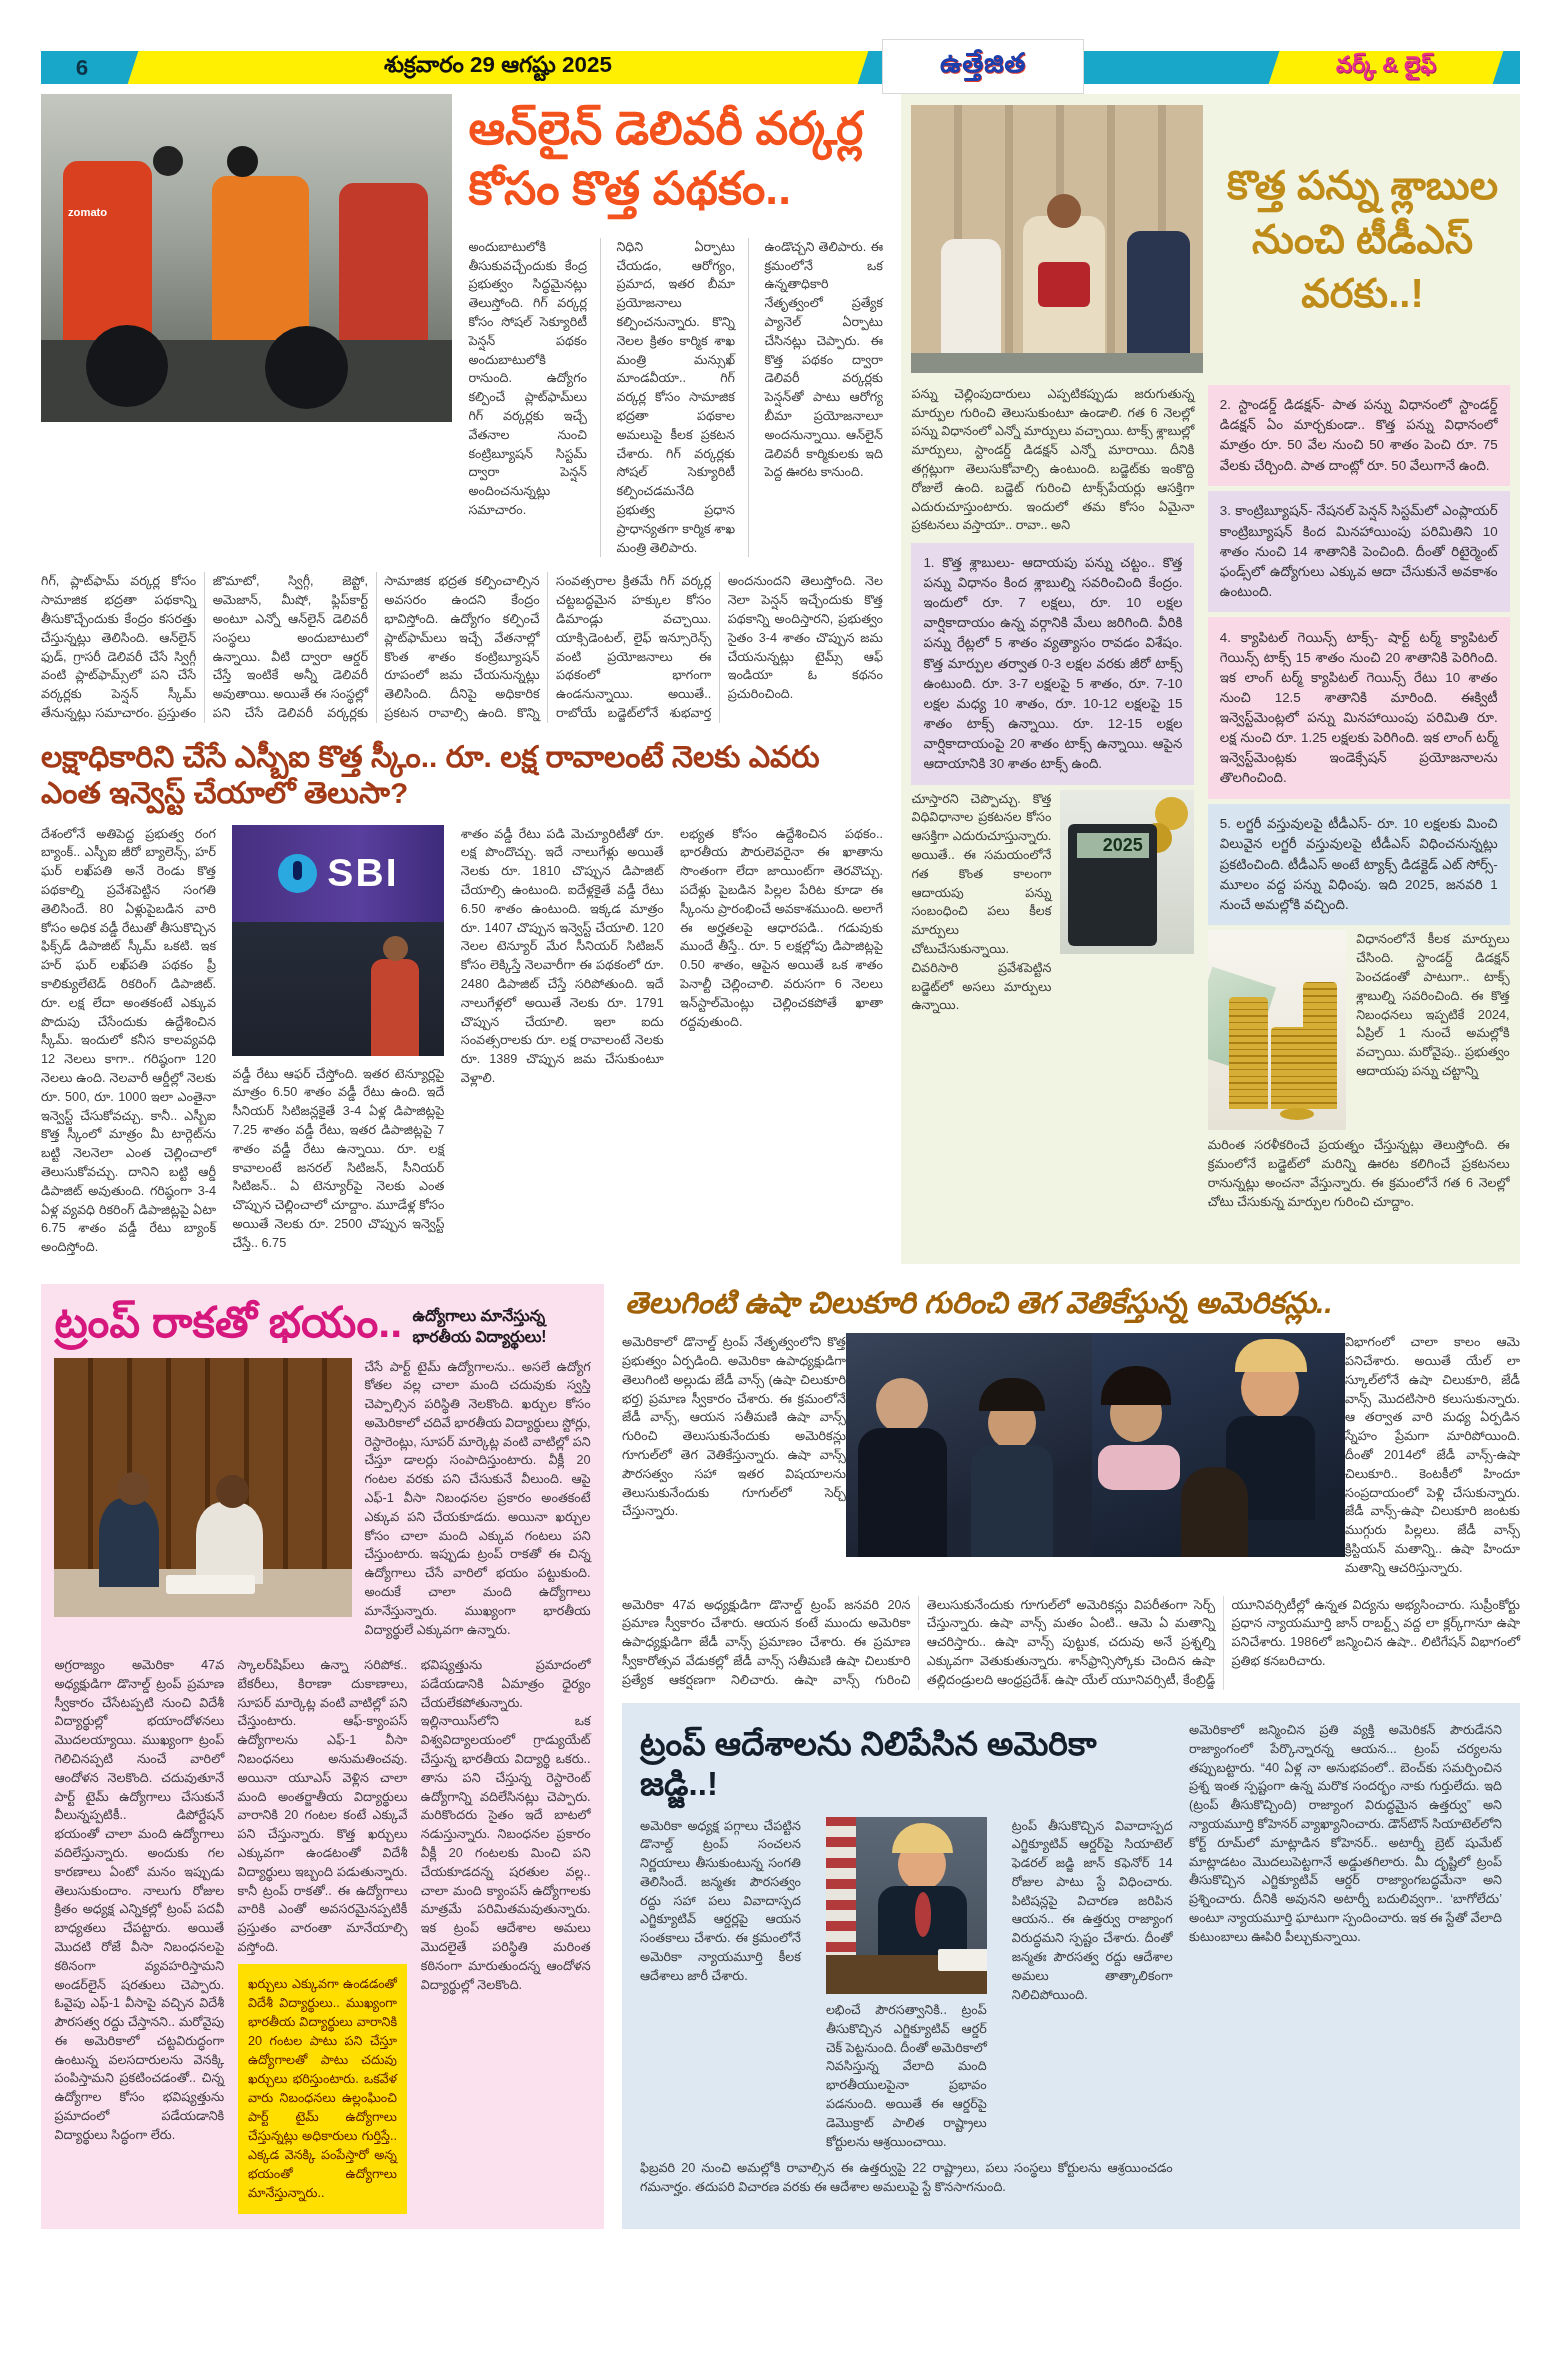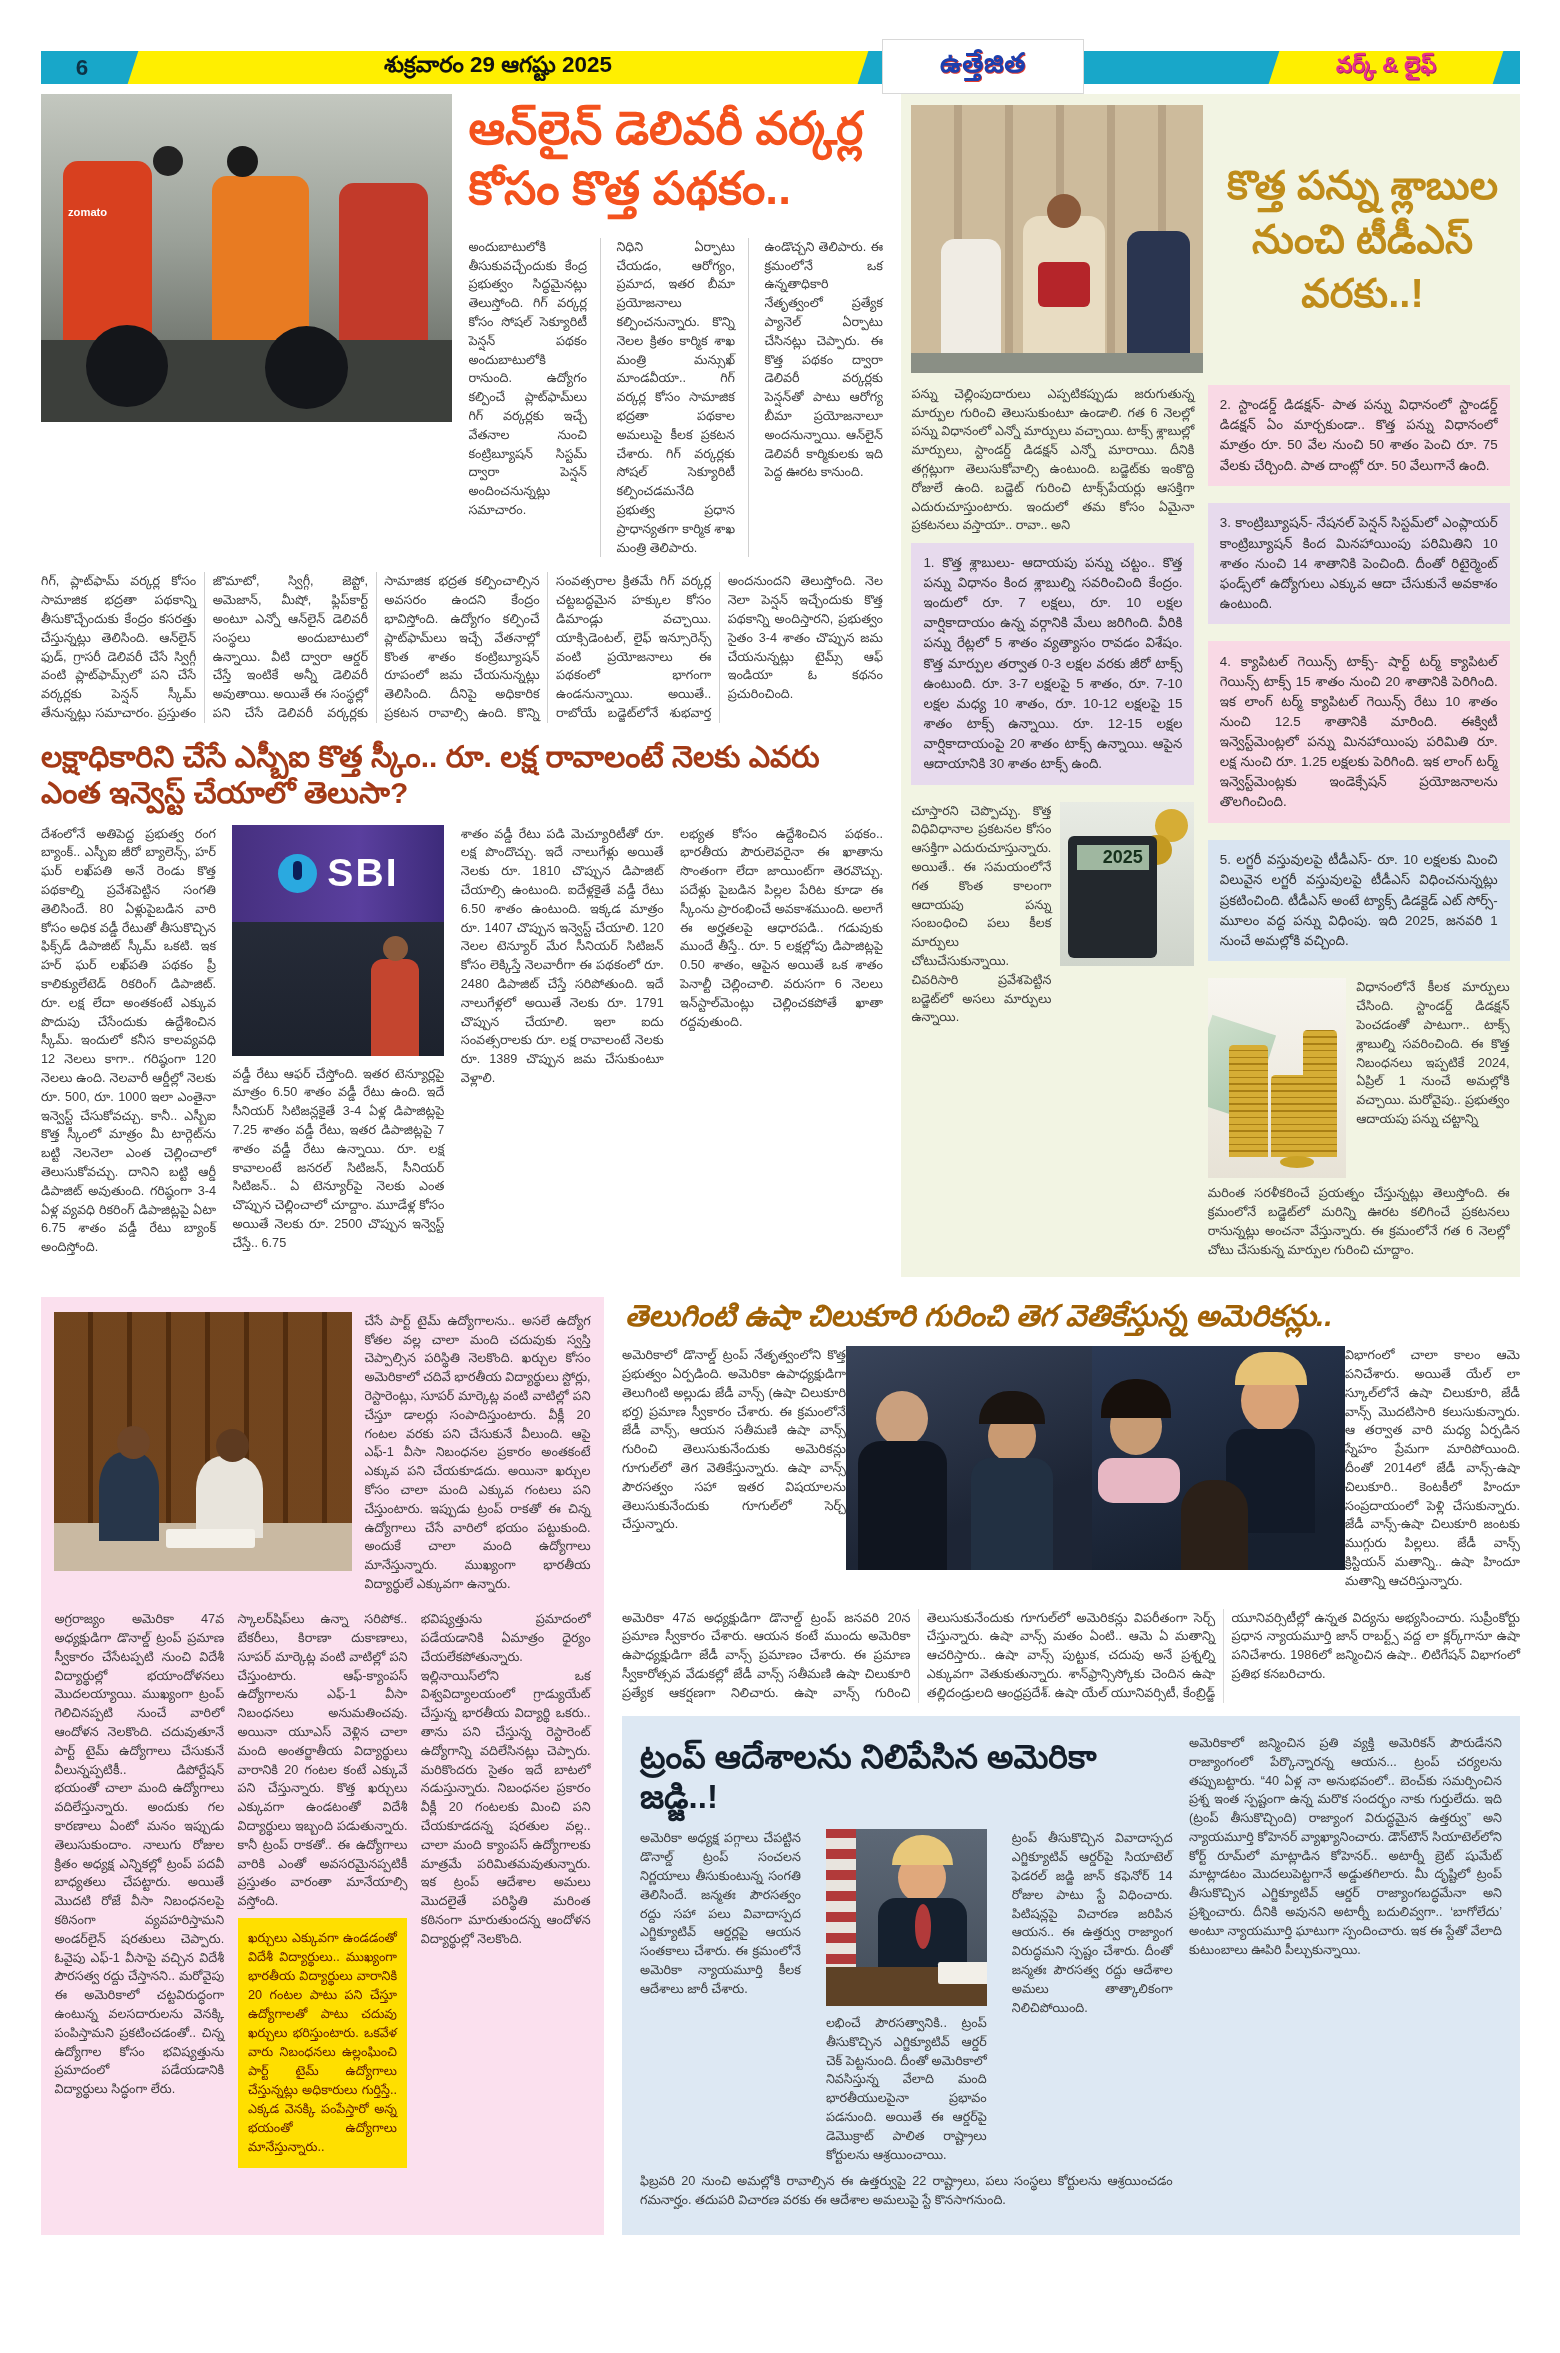--- a/index.html
+++ b/index.html
@@ -47,21 +47,21 @@
 
   
   .tax-top{display:flex;gap:12px;}
   .ph-minister{width:292px;height:268px;background:
      repeating-linear-gradient(90deg,#cdbb9c 0 43px,#b7a386 43px 51px),linear-gradient(#d6c6aa,#c0ae90);}
   .tax-headwrap{flex:1;display:flex;align-items:center;justify-content:center;}
   .hl-gold{font-size:40px;line-height:1.35;font-weight:bold;color:#bf8c1a;text-align:center;margin:0;padding:0 4.5px;}
   .tax-cols{display:flex;gap:13.4px;margin-top:12px;}
   .tax-left{width:283px;}
   .tax-right{flex:1;}
-  .taxbox{padding:10.4px 12px;font-size:13.4px;line-height:1.5;color:#333;text-align:justify;margin-bottom:17px;}
+  .taxbox{padding:10.4px 12px;font-size:13.4px;line-height:1.5;color:#333;text-align:justify;margin-bottom:5px;}
   .taxbox.lav{background:#e7daed;}
   .taxbox.pink{background:#f9d9e5;}
   .taxbox.blue{background:#d9e4f1;}
   .tax-mid-row{display:flex;gap:9px;margin-top:4.5px;}
   .tax-mid-small{flex:1;}
   .ph-calc{width:134px;height:164px;background:linear-gradient(#e8ebe4,#cfd4cb);}
   .calc-body{position:absolute;left:7.5px;top:34px;width:89px;height:122px;background:#23282d;border-radius:6px;}
   .calc-disp{position:absolute;left:16.4px;top:43px;width:72px;height:25px;background:#9fb7a0;color:#15301c;
              font-size:18px;font-weight:bold;display:flex;align-items:center;justify-content:flex-end;padding-right:6px;}
   .coin-row{display:flex;gap:10.4px;margin-top:3px;}
@@ -241,20 +241,24 @@
           </div>
           <p class="tax-bottom">మరింత సరళీకరించే ప్రయత్నం చేస్తున్నట్లు తెలుస్తోంది. ఈ క్రమంలోనే బడ్జెట్‌లో మరిన్ని ఊరట కలిగించే ప్రకటనలు రానున్నట్లు అంచనా వేస్తున్నారు. ఈ క్రమంలోనే గత 6 నెలల్లో చోటు చేసుకున్న మార్పుల గురించి చూద్దాం.</p>
         </div>
       </div>
     </section>
   </div>
 
   <div class="row bottom-row">
 
     <section class="art-fear">
+      <div class="fear-head">
+        <h2 class="hl-magenta">ట్రంప్ రాకతో భయం..</h2>
+        <div class="fear-sub">ఉద్యోగాలు మానేస్తున్న భారతీయ విద్యార్థులు!</div>
+      </div>
       <div class="fear-top">
         <div class="photo ph-library">
           <div class="lib-table"></div>
           <div class="b" style="left:45px;bottom:30px;width:60px;height:89px;background:#27364a;border-radius:40% 40% 0 0;"></div>
           <div class="b" style="left:63px;bottom:112px;width:33px;height:33px;background:#6d4528;"></div>
           <div class="b" style="left:142px;bottom:33px;width:67px;height:82px;background:#e8e4dc;border-radius:40% 40% 0 0;"></div>
           <div class="b" style="left:162px;bottom:109px;width:33px;height:33px;background:#5d3a20;"></div>
           <div class="b" style="left:112px;bottom:22.4px;width:89px;height:19.4px;background:#f4f1ea;border-radius:3px;"></div>
         </div>
         <p class="fear-colB bodytxt">చేసే పార్ట్ టైమ్ ఉద్యోగాలను.. అసలే ఉద్యోగ కోతల వల్ల చాలా మంది చదువుకు స్వస్తి చెప్పాల్సిన పరిస్థితి నెలకొంది. ఖర్చుల కోసం అమెరికాలో చదివే భారతీయ విద్యార్థులు స్టోర్లు, రెస్టారెంట్లు, సూపర్ మార్కెట్ల వంటి వాటిల్లో పని చేస్తూ డాలర్లు సంపాదిస్తుంటారు. వీక్లీ 20 గంటల వరకు పని చేసుకునే వీలుంది. ఆపై ఎఫ్-1 వీసా నిబంధనల ప్రకారం అంతకంటే ఎక్కువ పని చేయకూడదు. అయినా ఖర్చుల కోసం చాలా మంది ఎక్కువ గంటలు పని చేస్తుంటారు. ఇప్పుడు ట్రంప్ రాకతో ఈ చిన్న ఉద్యోగాలు చేసే వారిలో భయం పట్టుకుంది. అందుకే చాలా మంది ఉద్యోగాలు మానేస్తున్నారు. ముఖ్యంగా భారతీయ విద్యార్థులే ఎక్కువగా ఉన్నారు.</p>

